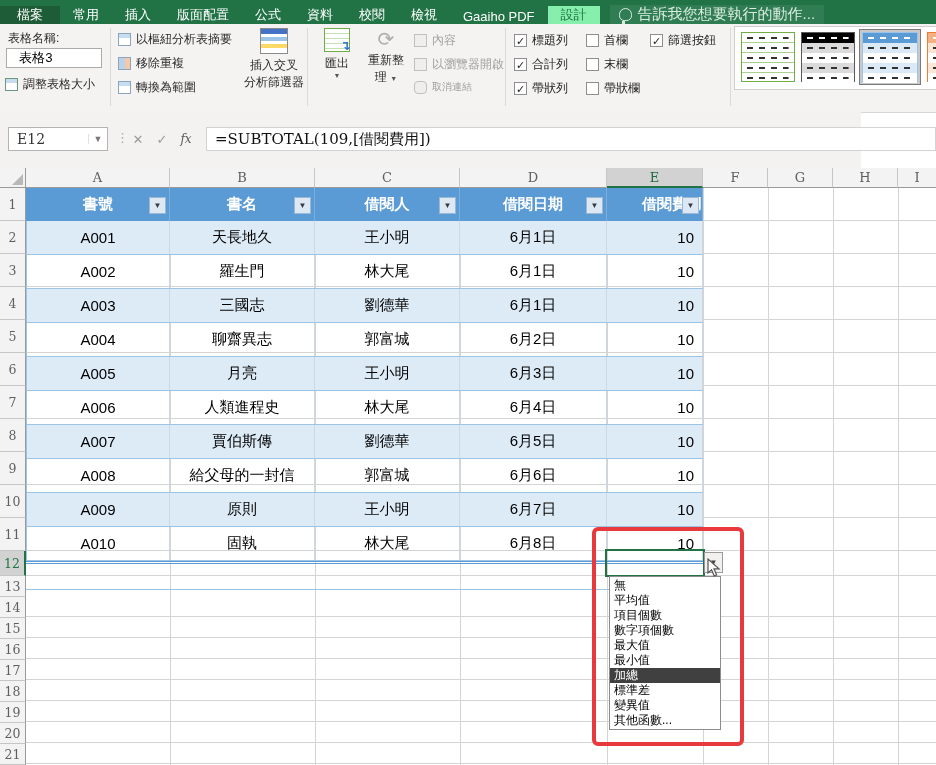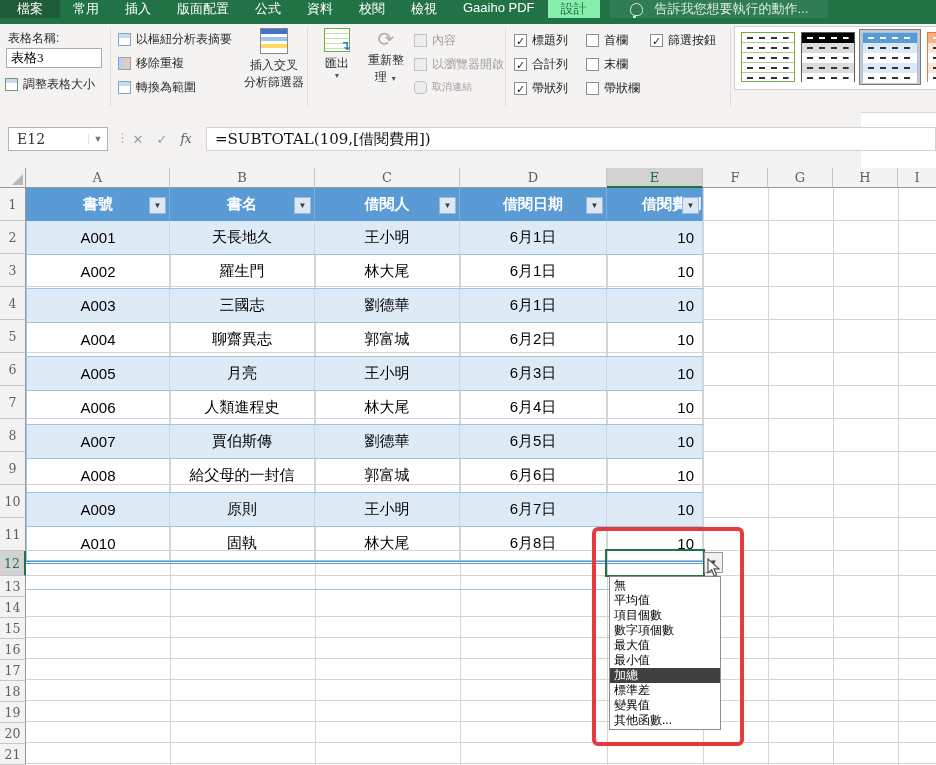--- a/index.html
+++ b/index.html
@@ -1,26 +1,26 @@
 <!DOCTYPE html>
 <html><head>
 <meta charset="utf-8">
 <style>
   html,body{margin:0;padding:0;background:#fff;}
   #app{position:relative;width:936px;height:765px;overflow:hidden;
        font-family:"Liberation Sans","DejaVu Sans",sans-serif;font-size:13px;color:#222;
        -webkit-font-smoothing:antialiased;}
   
   #tabbar{position:absolute;left:0;top:0;width:936px;height:24px;background:#217346;
-          display:flex;align-items:flex-start;}
+          display:flex;align-items:flex-end;}
   .tab{display:flex;align-items:center;padding:0 13px;color:#fff;font-size:13px;cursor:default;}
   .tab.file{background:#1e5c38;padding:0 17px;}
   .tab.active{background:#86efac;color:#217346;}
-  .tellme{display:flex;align-items:center;gap:12px;margin-left:10px;padding:0 20px;
-          color:#d9ece1;background:rgba(255,255,255,.07);font-size:13px;}
+  .tellme{display:flex;align-items:center;gap:6px;margin-left:10px;padding:0 9px;
+          color:#d9ece1;background:rgba(255,255,255,.07);font-size:15px;}
   .bulb{width:11px;height:11px;border:1.5px solid #d9ece1;border-radius:50% 50% 40% 40%;position:relative;}
   .bulb:after{content:"";position:absolute;left:2.5px;bottom:-3.5px;width:3px;height:2.5px;background:#d9ece1;}
   
   #ribbon{position:absolute;left:0;top:24px;width:936px;height:88px;background:#f4f3f2;
           border-bottom:1px solid #d8d6d4;}
   .gdiv{position:absolute;top:4px;height:78px;width:1px;background:#dddbd9;}
   .glabel{position:absolute;top:91px;font-size:11px;color:#6a6864;text-align:center;}
   .rlabel{font-size:12px;color:#2b2b2b;}
   .icon14{display:inline-block;width:13px;height:13px;border:1px solid #8aa5c0;background:
       linear-gradient(#c8dcf0 0 4px,#fff 4px 100%);box-sizing:border-box;}
@@ -128,21 +128,21 @@
   </div>
 </div>
 
 <div id="ribbon">
   <div class="gdiv" style="left:110px"></div>
   <div class="gdiv" style="left:307px"></div>
   <div class="gdiv" style="left:505px"></div>
   <div class="gdiv" style="left:730px"></div>
 
   <div class="rlabel" style="position:absolute;left:8px;top:6px">表格名稱:</div>
-  <input style="position: absolute; left: 6px; top: 24px; width: 96px; height: 20px; border: 1px solid rgb(171, 171, 171); box-sizing: border-box; font-size: 13px; padding-left: 4px; font-family: Liberation Serif, serif;" value="表格3">
+  <input style="position: absolute; left: 6px; top: 24px; width: 96px; height: 20px; border: 1px solid rgb(171, 171, 171); box-sizing: border-box; font-size: 13px; padding-left: 12px; font-family: Liberation Mono, monospace;" value="表格3">
   <div class="smallbtn" style="left:5px;top:52px">
     <span class="icon14" style="border-color:#6c9a7f"></span>
     <span class="rlabel">調整表格大小</span>
   </div>
   <div class="glabel" style="left:0;width:110px">內容</div>
 
   <div class="smallbtn" style="left:118px;top:7px">
     <span class="icon14"></span>
     <span class="rlabel">以樞紐分析表摘要</span>
   </div>

